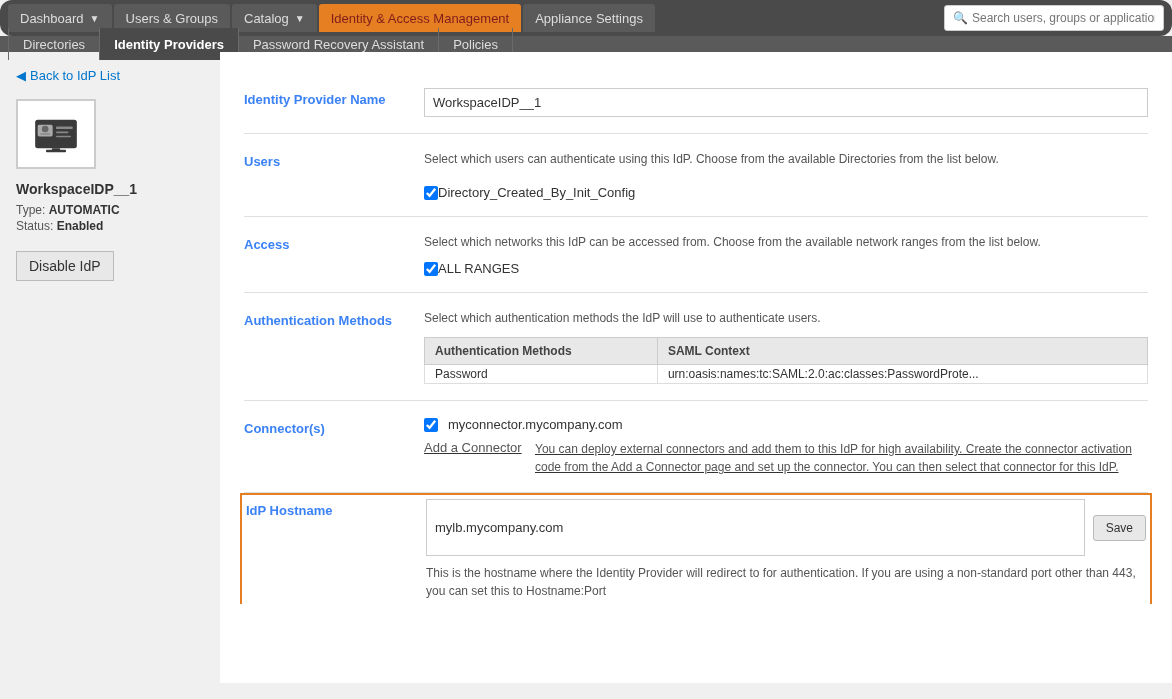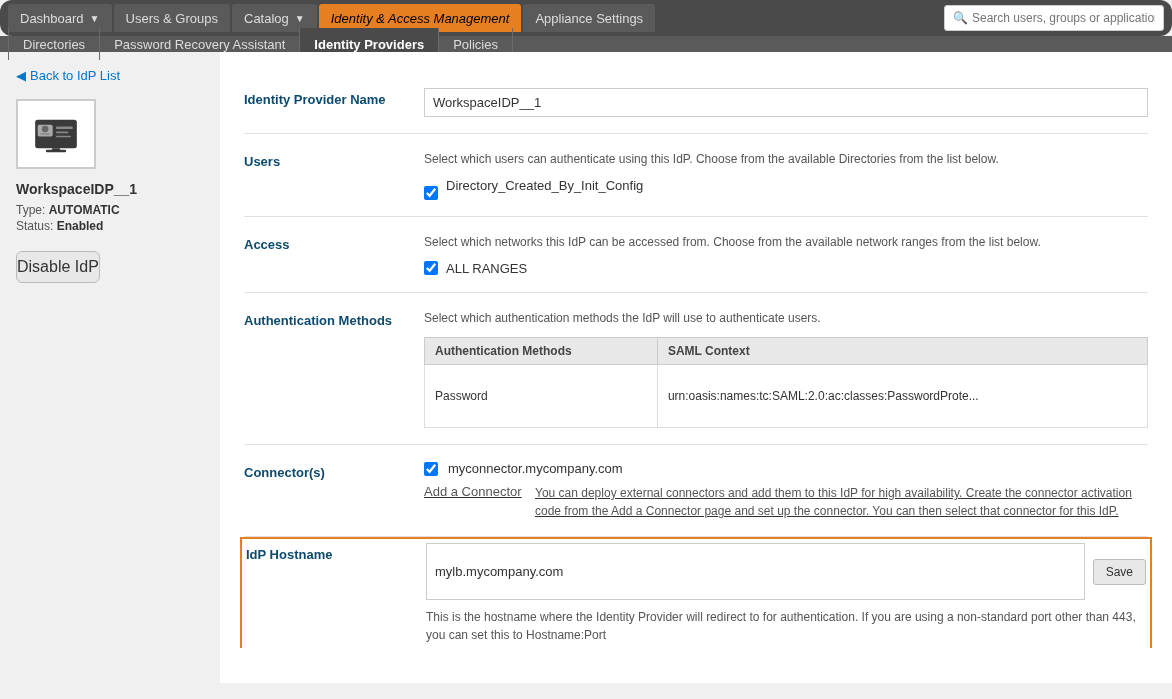--- a/index.html
+++ b/index.html
@@ -28,22 +28,21 @@
       background: #5a5a5a;
       color: #ddd;
       border: none;
       cursor: pointer;
       font-size: 13px;
       border-radius: 3px 3px 0 0;
       gap: 4px;
     }
     .nav-btn.active {
       background: #e67e22;
-      color: #000000;
-      font-style: italic;
+      color: #7f1d1d;
     }
     .nav-btn .dropdown-arrow {
       font-size: 10px;
       margin-left: 2px;
     }
     .search-bar {
       display: flex;
       align-items: center;
       background: #fff;
       border: 1px solid #ccc;
@@ -160,26 +159,26 @@
       font-size: 12px;
       color: #555;
       margin-bottom: 2px;
     }
     .idp-meta span {
       font-weight: bold;
       color: #333;
     }
     .disable-btn {
       margin-top: 16px;
-      padding: 6px 0;
+      padding: 6px 12px;
       background: #e8e8e8;
       border: 1px solid #bbb;
       cursor: pointer;
-      font-size: 16px;
-      border-radius: 6px;
+      font-size: 14px;
+      border-radius: 0;
       color: #333;
     }
 
     
     .form-panel {
       flex: 1;
       background: #fff;
       padding: 20px 24px;
       overflow-y: auto;
     }
@@ -190,21 +189,21 @@
       padding: 16px 0;
     }
     .form-section:last-child {
       border-bottom: none;
     }
     .form-label {
       width: 180px;
       min-width: 180px;
       font-size: 13px;
       font-weight: bold;
-      color: #0c4a6e;
+      color: #3b82f6;
       padding-top: 4px;
     }
     .form-content {
       flex: 1;
     }
     .form-input {
       width: 100%;
       padding: 6px 8px;
       border: 1px solid #ccc;
       font-size: 13px;
@@ -212,22 +211,21 @@
       outline: none;
     }
     .form-desc {
       font-size: 12px;
       color: #555;
       margin-bottom: 10px;
       line-height: 1.5;
     }
     .checkbox-row {
       display: flex;
-      align-items: flex-start;
-      gap: 8px;
+      align-items: flex-end;
       margin-top: 8px;
     }
     .checkbox-row input[type="checkbox"] {
       width: 14px;
       height: 14px;
     }
     .checkbox-label {
       font-size: 13px;
       color: #333;
     }
@@ -242,21 +240,21 @@
       background: #e8e8e8;
       border: 1px solid #ccc;
       padding: 6px 10px;
       text-align: left;
       font-size: 12px;
       font-weight: bold;
       color: #444;
     }
     .auth-table td {
       border: 1px solid #ddd;
-      padding: 24px 10px;
+      padding: 2px 10px;
       font-size: 12px;
       color: #333;
       background: #fff;
     }
 
     
     .connector-row {
       display: flex;
       align-items: center;
       gap: 10px;
@@ -350,25 +348,25 @@
     <span class="search-icon-char">🔍</span>
     <input type="text" placeholder="Search users, groups or applications" style="">
   </div>
 </div>
 
 <div class="sub-nav">
   <div class="sub-nav-left">
     <div class="sub-nav-item">
       <span>Directories</span>
     </div>
+    <div class="sub-nav-item active">
+      <span>Identity Providers</span>
+    </div>
     <div class="sub-nav-item">
       <span>Password Recovery Assistant</span>
-    </div>
-    <div class="sub-nav-item active">
-      <span>Identity Providers</span>
     </div>
     <div class="sub-nav-item">
       <span>Policies</span>
     </div>
   </div>
   <div class="sub-nav-right">
     <button class="sub-nav-btn">Manage</button>
     <button class="sub-nav-btn">Setup</button>
   </div>
 </div>

